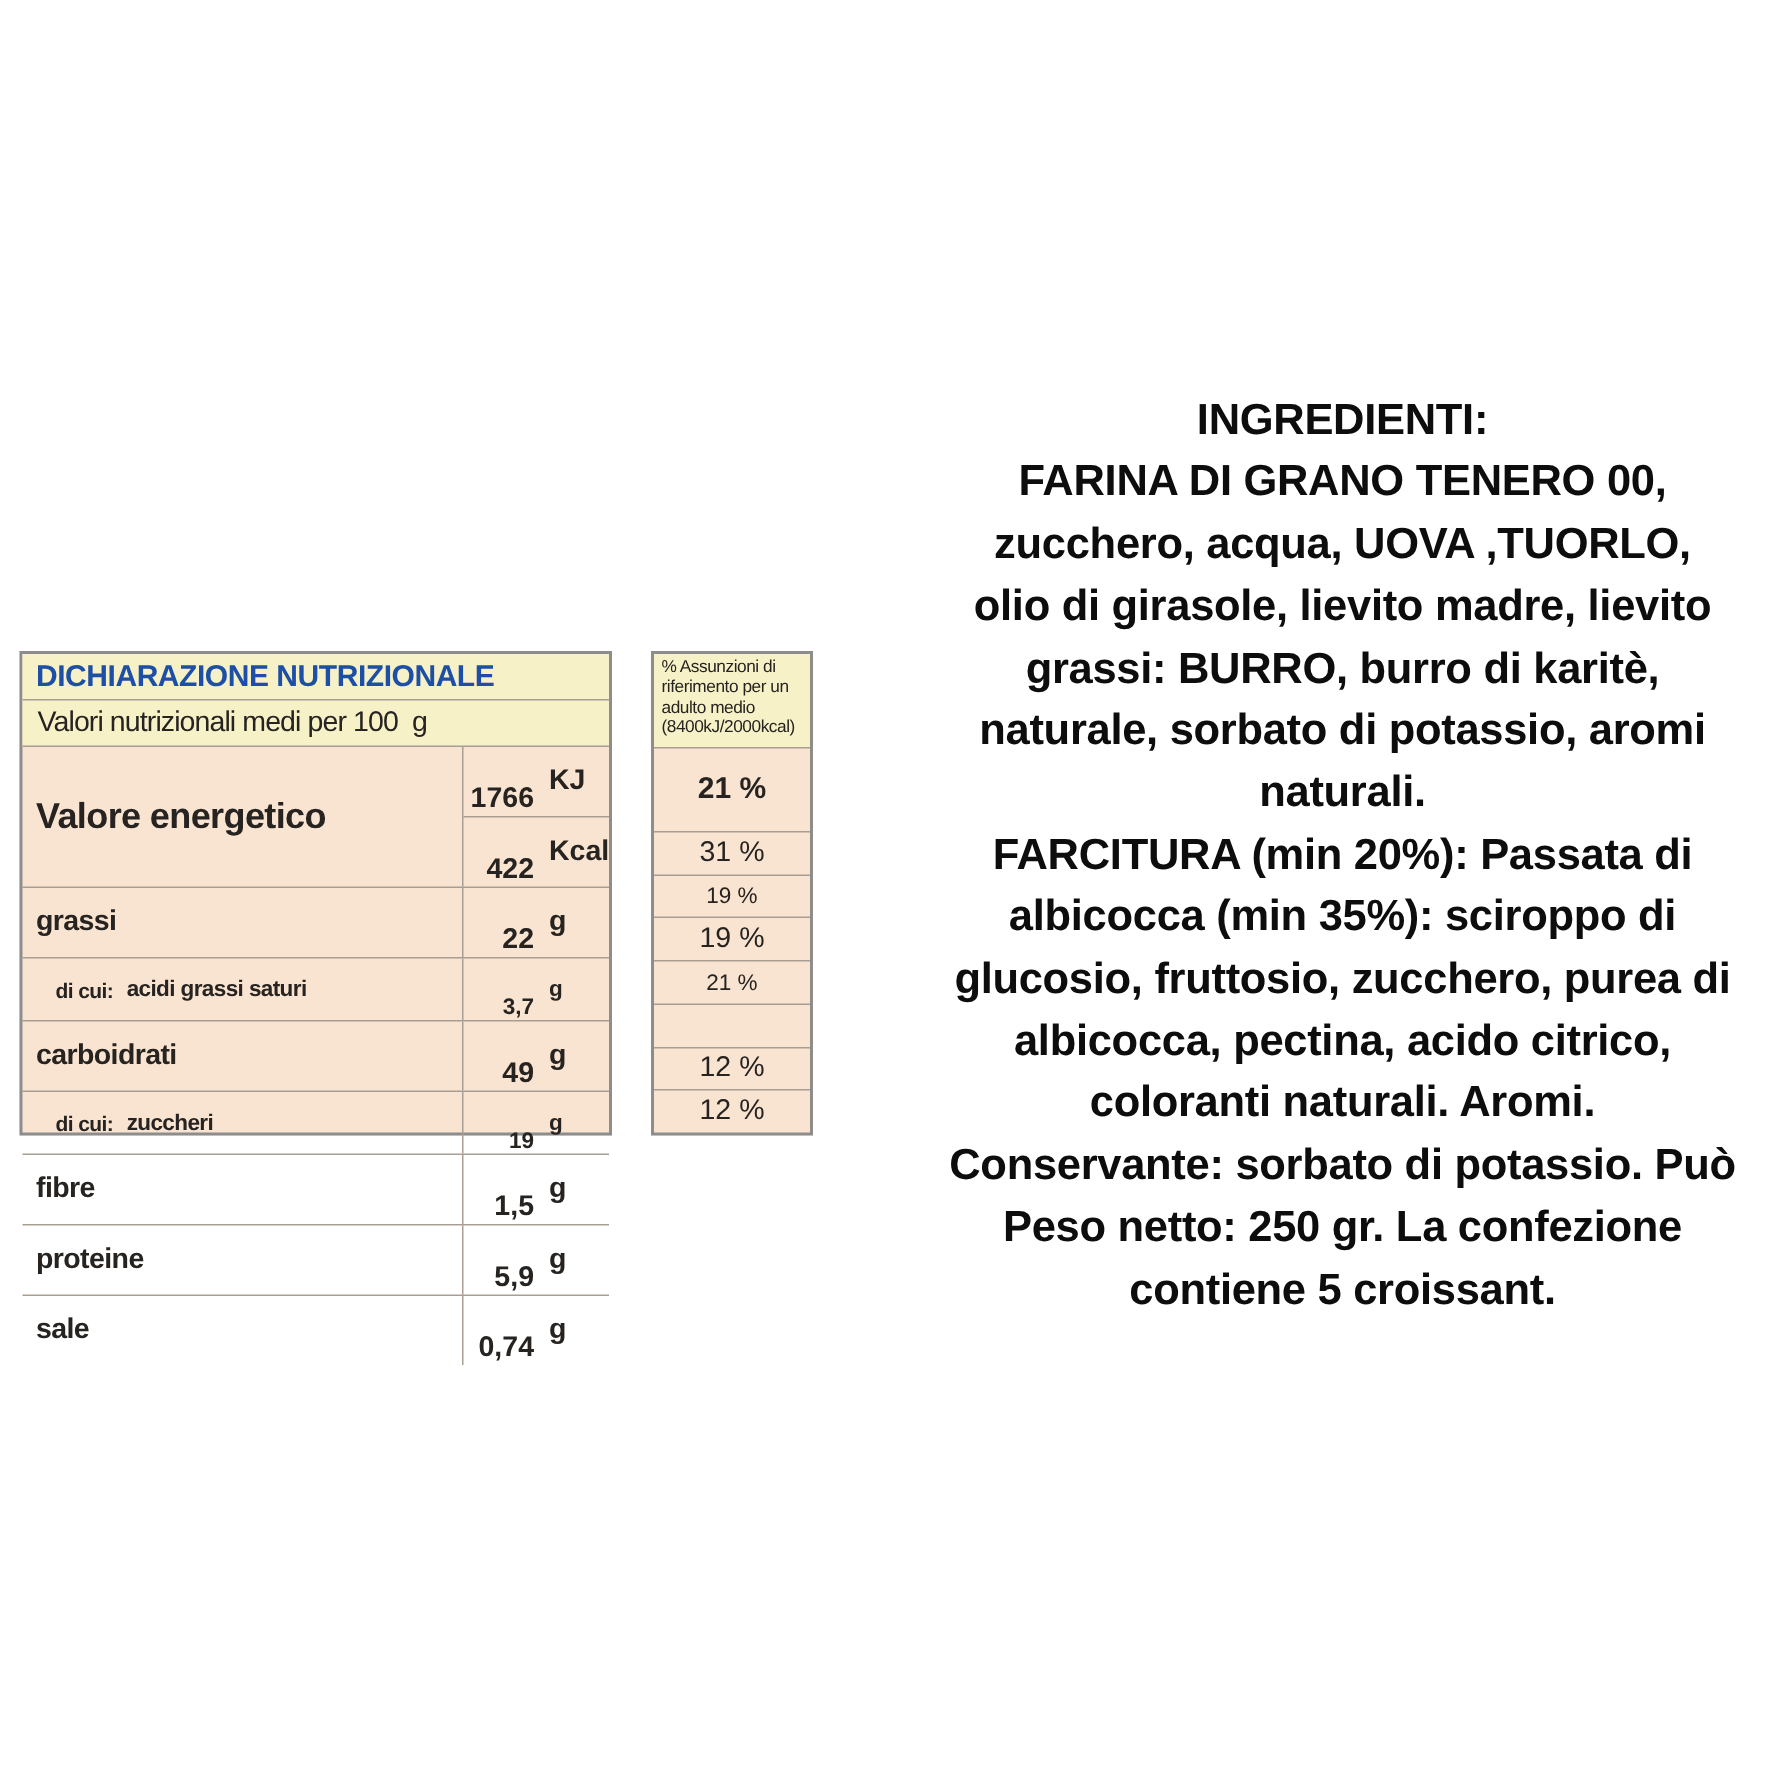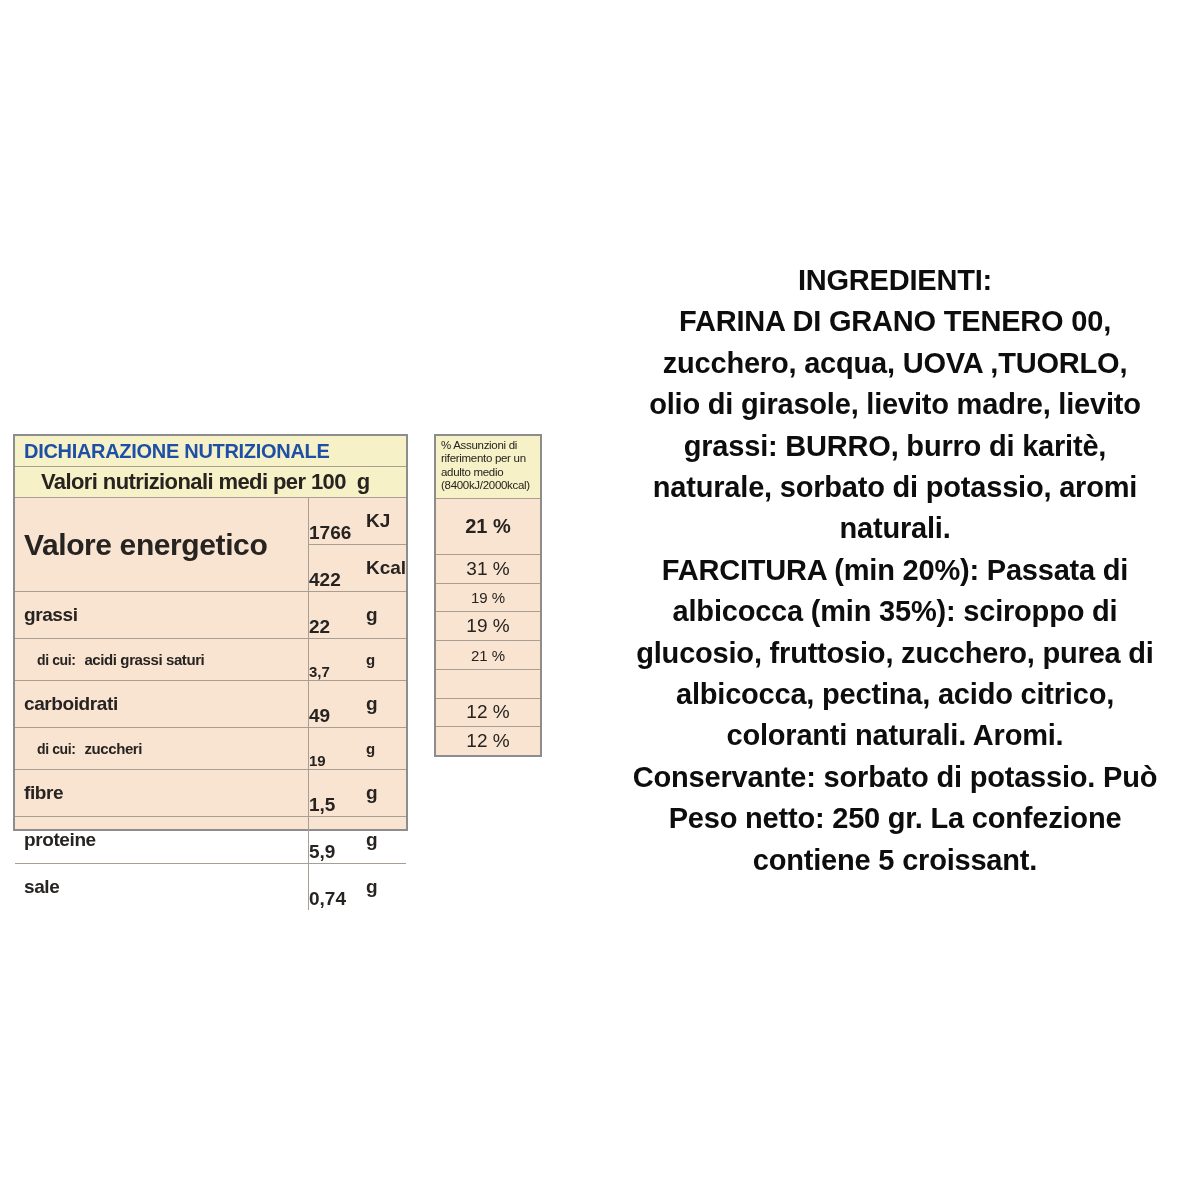--- a/index.html
+++ b/index.html
@@ -13,47 +13,47 @@
   }
   *{margin:0;padding:0;box-sizing:border-box;}
   body{background:#fff;}
   .canvas{
     position:relative;width:1181px;height:1181px;background:#ffffff;overflow:hidden;
     font-family:"Liberation Sans", sans-serif;color:var(--table-text);
   }
 
   
   .main-box{
-    position:absolute;left:13px;top:434px;width:395px;height:397px;
+    position:absolute;left:13px;top:434px;width:395px;height:323px;
     background:var(--row-bg);border:2px solid var(--outer-border);
     display:flex;flex-direction:column;
   }
   .t-title{
     flex:0 0 30px;background:var(--header-bg);color:var(--title-blue);
     font-weight:bold;font-size:20px;letter-spacing:-0.3px;
     display:flex;align-items:center;padding-left:9px;white-space:pre;
   }
   .t-sub{
     flex:0 0 31px;background:var(--header-bg);border-top:1px solid var(--inner-line);
-    font-weight:bold;font-size:22px;letter-spacing:-0.6px;
-    display:flex;align-items:center;padding-left:26px;white-space:pre;
+    font-weight:normal;font-size:19px;letter-spacing:-0.6px;
+    display:flex;align-items:center;padding-left:10px;white-space:pre;
   }
   .t-energy{flex:0 0 56px;border-top:1px solid var(--inner-line);display:flex;}
-  .t-energy .lblcell{font-size:30px;}
+  .t-energy .lblcell{font-size:24px;}
   .lblcell{
     flex:1;display:flex;align-items:center;padding-left:9px;
     border-right:1px solid var(--inner-line);font-weight:bold;font-size:19px;
     letter-spacing:-0.4px;white-space:nowrap;overflow:hidden;
   }
   .vals{width:97px;display:flex;flex-direction:column;}
   .vcell{flex:1;display:flex;align-items:center;font-weight:bold;font-size:19px;}
   .vcell + .vcell{border-top:1px solid var(--inner-line);}
   .trow{flex:1;border-top:1px solid var(--inner-line);display:flex;align-items:stretch;}
   .valcell{width:97px;display:flex;align-items:center;font-weight:bold;font-size:19px;}
-  .num{flex:1;margin-top:24px;}
+  .num{flex:1;text-align:right;margin-top:24px;}
   .unit{width:50px;text-align:left;padding-left:10px;}
   .trow.sub .lblcell{font-size:15px;gap:9px;}
   .trow.sub .prefix{font-size:14px;margin-left:13px;}
   .trow.sub .valcell{font-size:15px;}
 
   
   .ref-box{
     position:absolute;left:434px;top:434px;width:108px;height:323px;
     background:var(--row-bg);border:2px solid var(--outer-border);
     display:flex;flex-direction:column;

